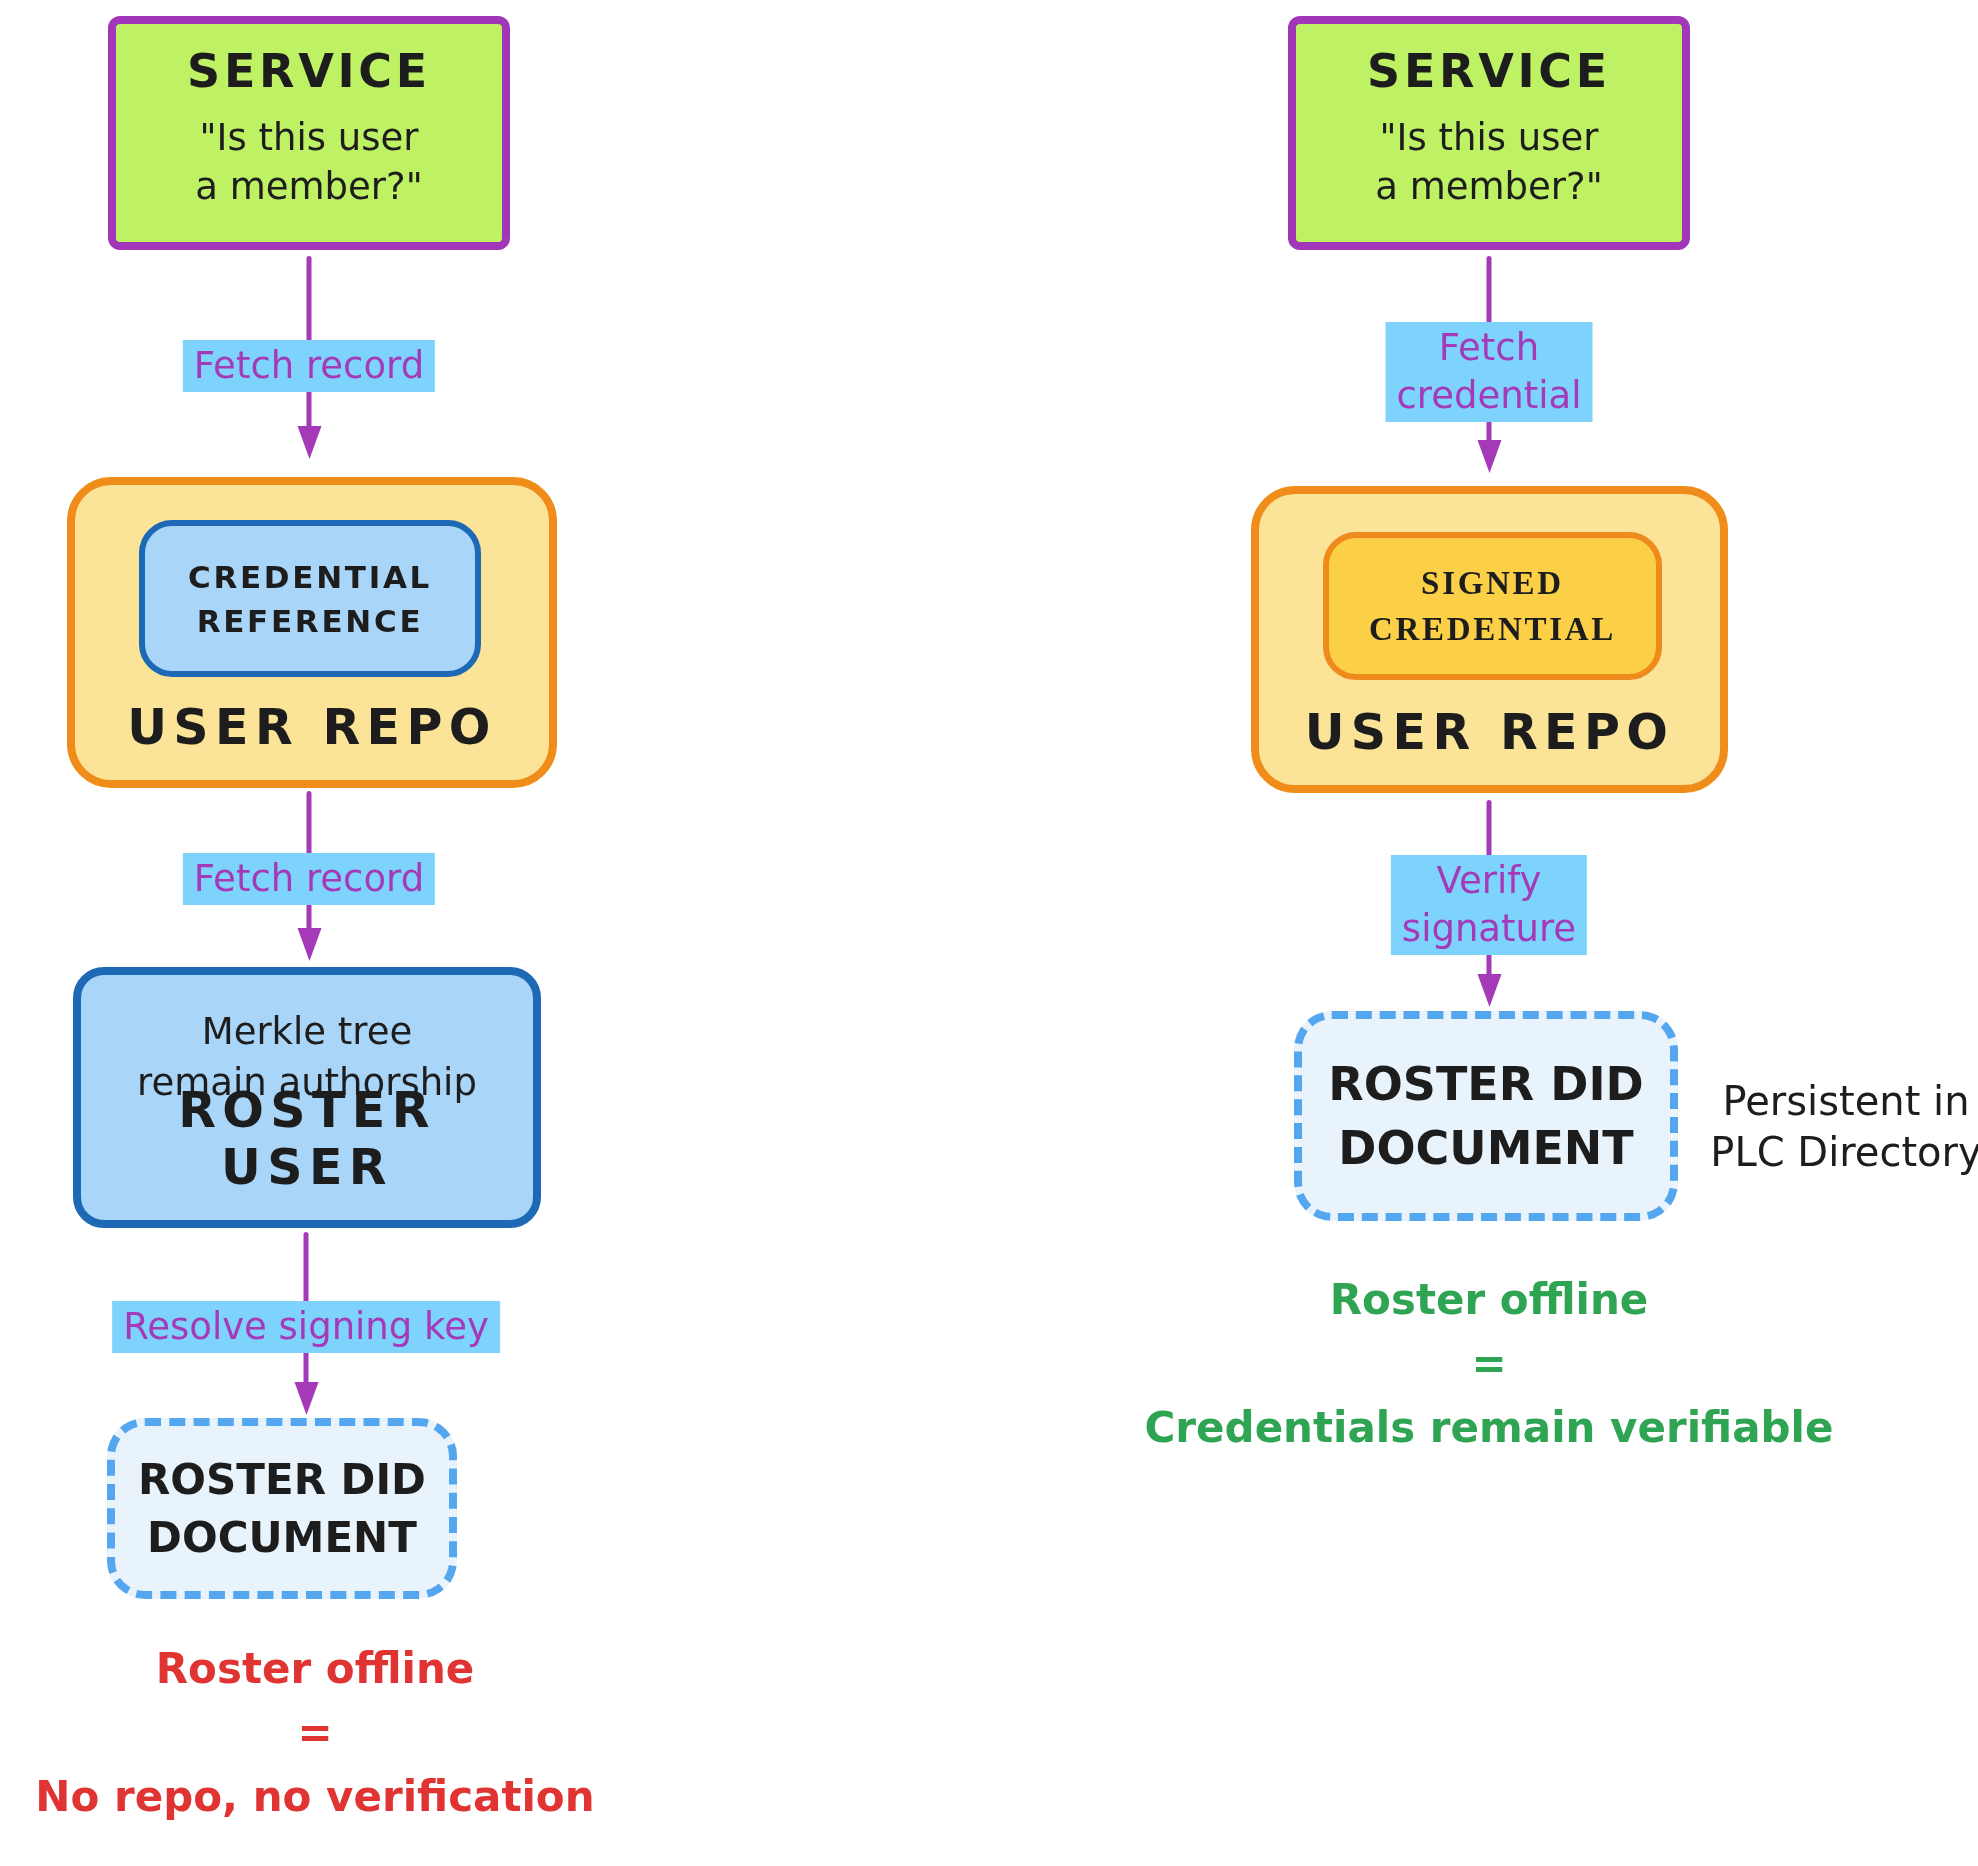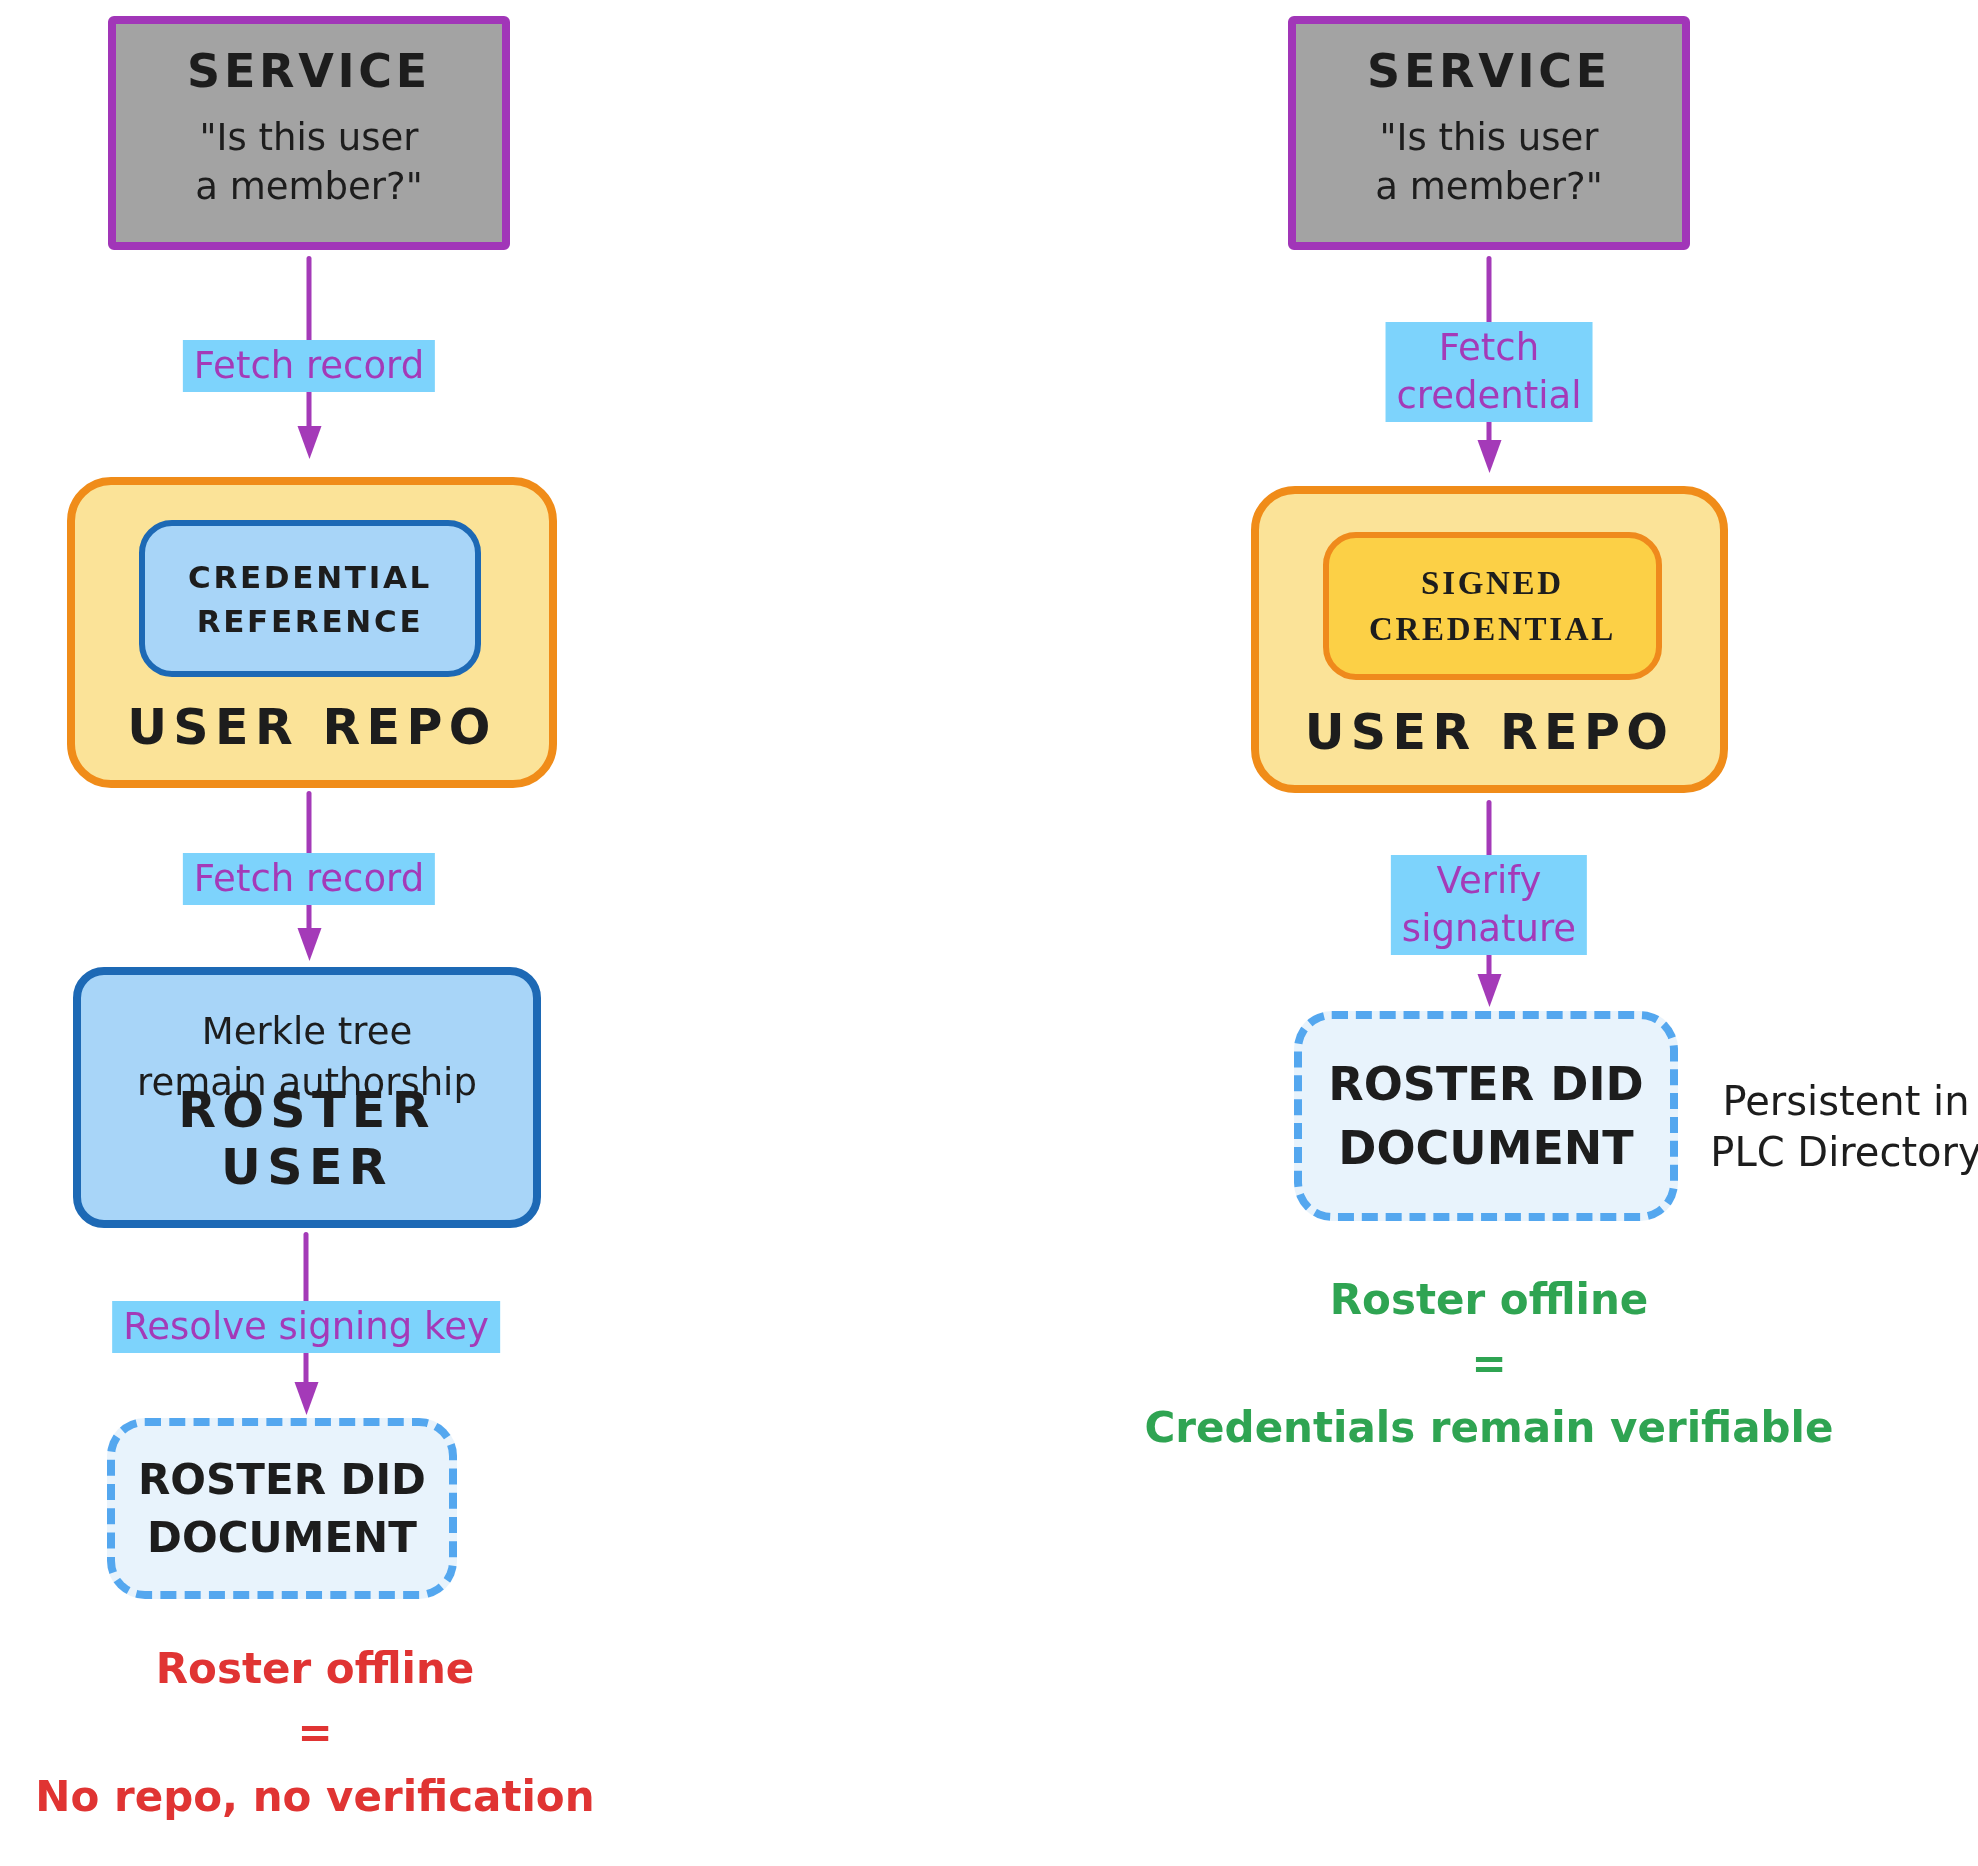--- a/index.html
+++ b/index.html
@@ -6,21 +6,21 @@
   #canvas{
     position:relative;
     width:1978px;height:1867px;
     background:#ffffff;
     font-family:"DejaVu Sans", sans-serif;
     color:#1d1d1d;
     overflow:hidden;
   }
   .box{position:absolute;box-sizing:border-box;}
   .service-box{
-    background:#a3a3a3;border:8.2px solid #a136b8;border-radius:6px;
+    background:#bef264;border:8.2px solid #a136b8;border-radius:12px;
     text-align:center;
   }
   .service-title{font-size:46px;font-weight:bold;letter-spacing:3.7px;margin-top:20px;color:#1d1d1d;}
   .service-quote{font-size:37px;line-height:49px;margin-top:14.6px;color:#1d1d1d;}
   .repo-box{
     background:#fbe398;border:8.2px solid #f08c19;border-radius:44px;
   }
   .inner-blue{
     background:#a8d5f8;border:6.4px solid #1d69b5;border-radius:33px;
     display:flex;align-items:center;justify-content:center;text-align:center;

